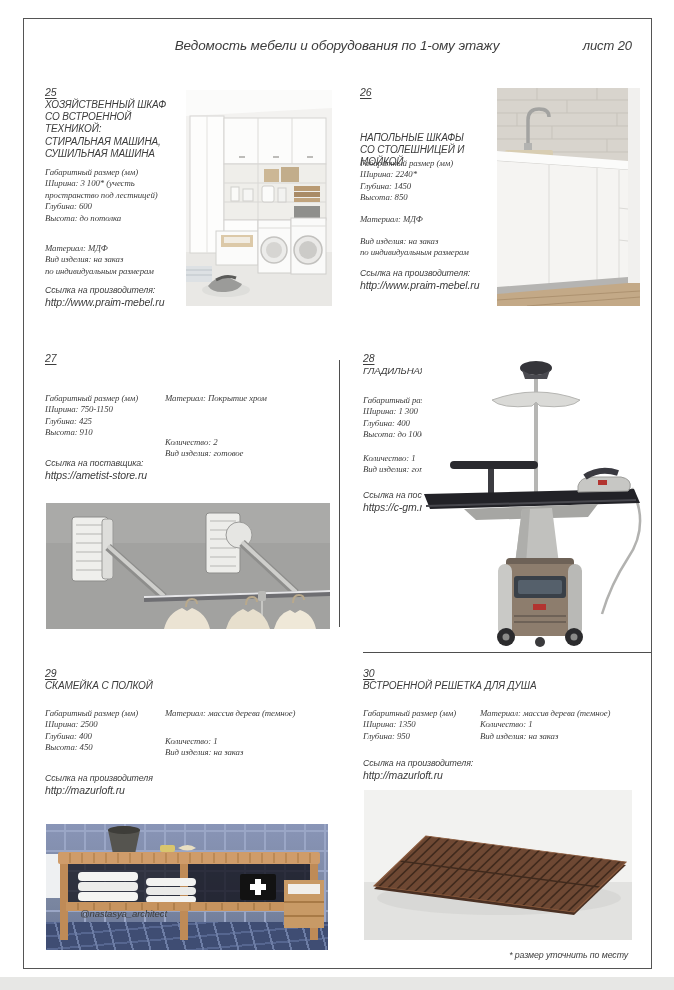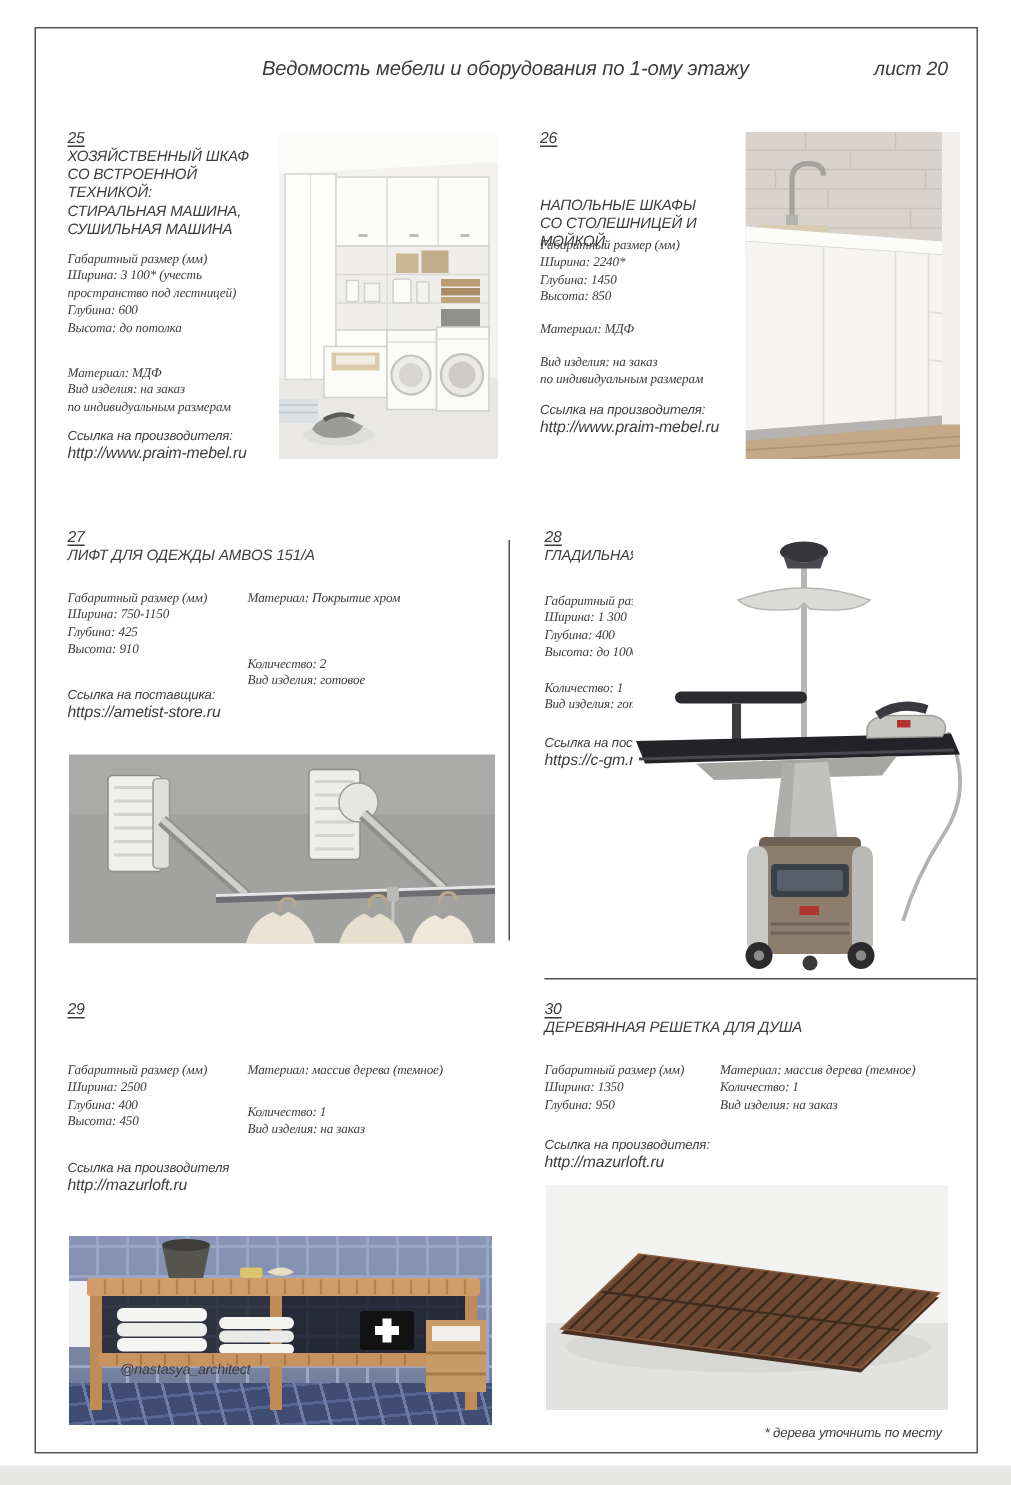--- a/index.html
+++ b/index.html
@@ -158,21 +158,20 @@
       <line x1="122" y1="120" x2="131" y2="121" stroke="#dcdbd8"></line>
       <line x1="122" y1="152" x2="131" y2="153" stroke="#dcdbd8"></line>
       <polygon points="0,199 131,189 131,196 0,207" fill="#b5b4b2"></polygon>
       <polygon points="0,206 131,195 143,195 143,218 0,218" fill="#c3a987"></polygon>
       <line x1="0" y1="212" x2="143" y2="203" stroke="#ad9270"></line>
       <line x1="30" y1="218" x2="143" y2="209" stroke="#ad9270"></line>
     </svg>
   </div>
 
   <div class="abs item-number" style="left:45px;top:352px;">27</div>
-  <div class="abs item-title" style="left:45px;top:365px;width:250px;">ЛИФТ ДЛЯ ОДЕЖДЫ AMBOS 151/A</div>
   <div class="abs spec" style="left:45px;top:393px;width:118px;">Габаритный размер (мм)
 Ширина: 750-1150
 Глубина: 425
 Высота: 910</div>
   <div class="abs spec" style="left:165px;top:393px;width:130px;">Материал: Покрытие хром</div>
   <div class="abs spec" style="left:165px;top:421px;width:130px;margin-top:16px;">Количество: 2
 Вид изделия: готовое</div>
   <div class="abs link-label" style="left:45px;top:458px;">Ссылка на поставщика:</div>
   <div class="abs link-url" style="left:45px;top:469px;">https://ametist-store.ru</div>
 
@@ -262,20 +261,21 @@
       <line x1="92" y1="264" x2="144" y2="264" stroke="#6e6257" stroke-width="2"></line>
       <circle cx="84" cy="279" r="9" fill="#2b2b2d"></circle>
       <circle cx="84" cy="279" r="3.5" fill="#8a8a88"></circle>
       <circle cx="152" cy="279" r="9" fill="#2b2b2d"></circle>
       <circle cx="152" cy="279" r="3.5" fill="#8a8a88"></circle>
       <circle cx="118" cy="284" r="5" fill="#3a3a3c"></circle>
     </svg>
   </div>
 
   <div class="abs item-number" style="left:45px;top:667px;">29</div>
+  <div class="abs item-title" style="left:45px;top:680px;width:250px;">СКАМЕЙКА С ПОЛКОЙ</div>
   <div class="abs spec" style="left:45px;top:708px;width:118px;">Габаритный размер (мм)
 Ширина: 2500
 Глубина: 400
 Высота: 450</div>
   <div class="abs spec" style="left:165px;top:708px;width:150px;">Материал: массив дерева (темное)</div>
   <div class="abs spec" style="left:165px;top:736px;width:150px;">Количество: 1
 Вид изделия: на заказ</div>
   <div class="abs link-label" style="left:45px;top:773px;">Ссылка на производителя</div>
   <div class="abs link-url" style="left:45px;top:784px;">http://mazurloft.ru</div>
 
@@ -348,21 +348,21 @@
           <line x1="256" y1="79" x2="256" y2="86"></line>
       </g>
       <rect x="238" y="56" width="40" height="48" fill="#c89a66"></rect>
       <rect x="242" y="60" width="32" height="10" fill="#f0efec"></rect>
       <line x1="238" y1="78" x2="278" y2="78" stroke="#a87a46" stroke-width="2"></line>
       <line x1="238" y1="92" x2="278" y2="92" stroke="#a87a46" stroke-width="2"></line>
     </svg>
   </div>
 
   <div class="abs item-number" style="left:363px;top:667px;">30</div>
-  <div class="abs item-title" style="left:363px;top:680px;width:260px;">ДЕРЕВЯННАЯ РЕШЕТКА ДЛЯ ДУША</div>
+  <div class="abs item-title" style="left:363px;top:680px;width:260px;">ВСТРОЕННОЙ РЕШЕТКА ДЛЯ ДУША</div>
   <div class="abs spec" style="left:363px;top:708px;width:112px;">Габаритный размер (мм)
 Ширина: 1350
 Глубина: 950</div>
   <div class="abs spec" style="left:480px;top:708px;width:160px;">Материал: массив дерева (темное)
 Количество: 1
 Вид изделия: на заказ</div>
   <div class="abs link-label" style="left:363px;top:758px;">Ссылка на производителя:</div>
   <div class="abs link-url" style="left:363px;top:769px;">http://mazurloft.ru</div>
 
   <div class="photo" style="left:364px;top:790px;width:268px;height:150px;">
@@ -376,16 +376,16 @@
       <g transform="matrix(1,0.13,0.52,-0.5,10,96)">
         <rect width="200" height="100" fill="#6e4833"></rect>
         <path d="M5 0V100M14 0V100M23 0V100M32 0V100M41 0V100M50 0V100M59 0V100M68 0V100M77 0V100M86 0V100M95 0V100M104 0V100M113 0V100M122 0V100M131 0V100M140 0V100M149 0V100M158 0V100M167 0V100M176 0V100M185 0V100M194 0V100" stroke="#402a1d" stroke-width="2" fill="none"></path>
         <line x1="0" y1="50" x2="200" y2="50" stroke="#402a1d" stroke-width="2.5"></line>
         <rect width="200" height="100" fill="none" stroke="#8a5a3c" stroke-width="1.5"></rect>
       </g>
     </svg>
   </div>
 
   <div class="abs footer-credit" style="left:40px;top:908px;margin-left:40px;">@nastasya_architect</div>
-  <div class="abs footer-note" style="right:46px;top:950px;">* дерева уточнить по месту</div>
+  <div class="abs footer-note" style="right:46px;top:950px;">* размер уточнить по месту</div>
 
   <div class="page-edge"></div>
 </div>
 
 </body></html>

